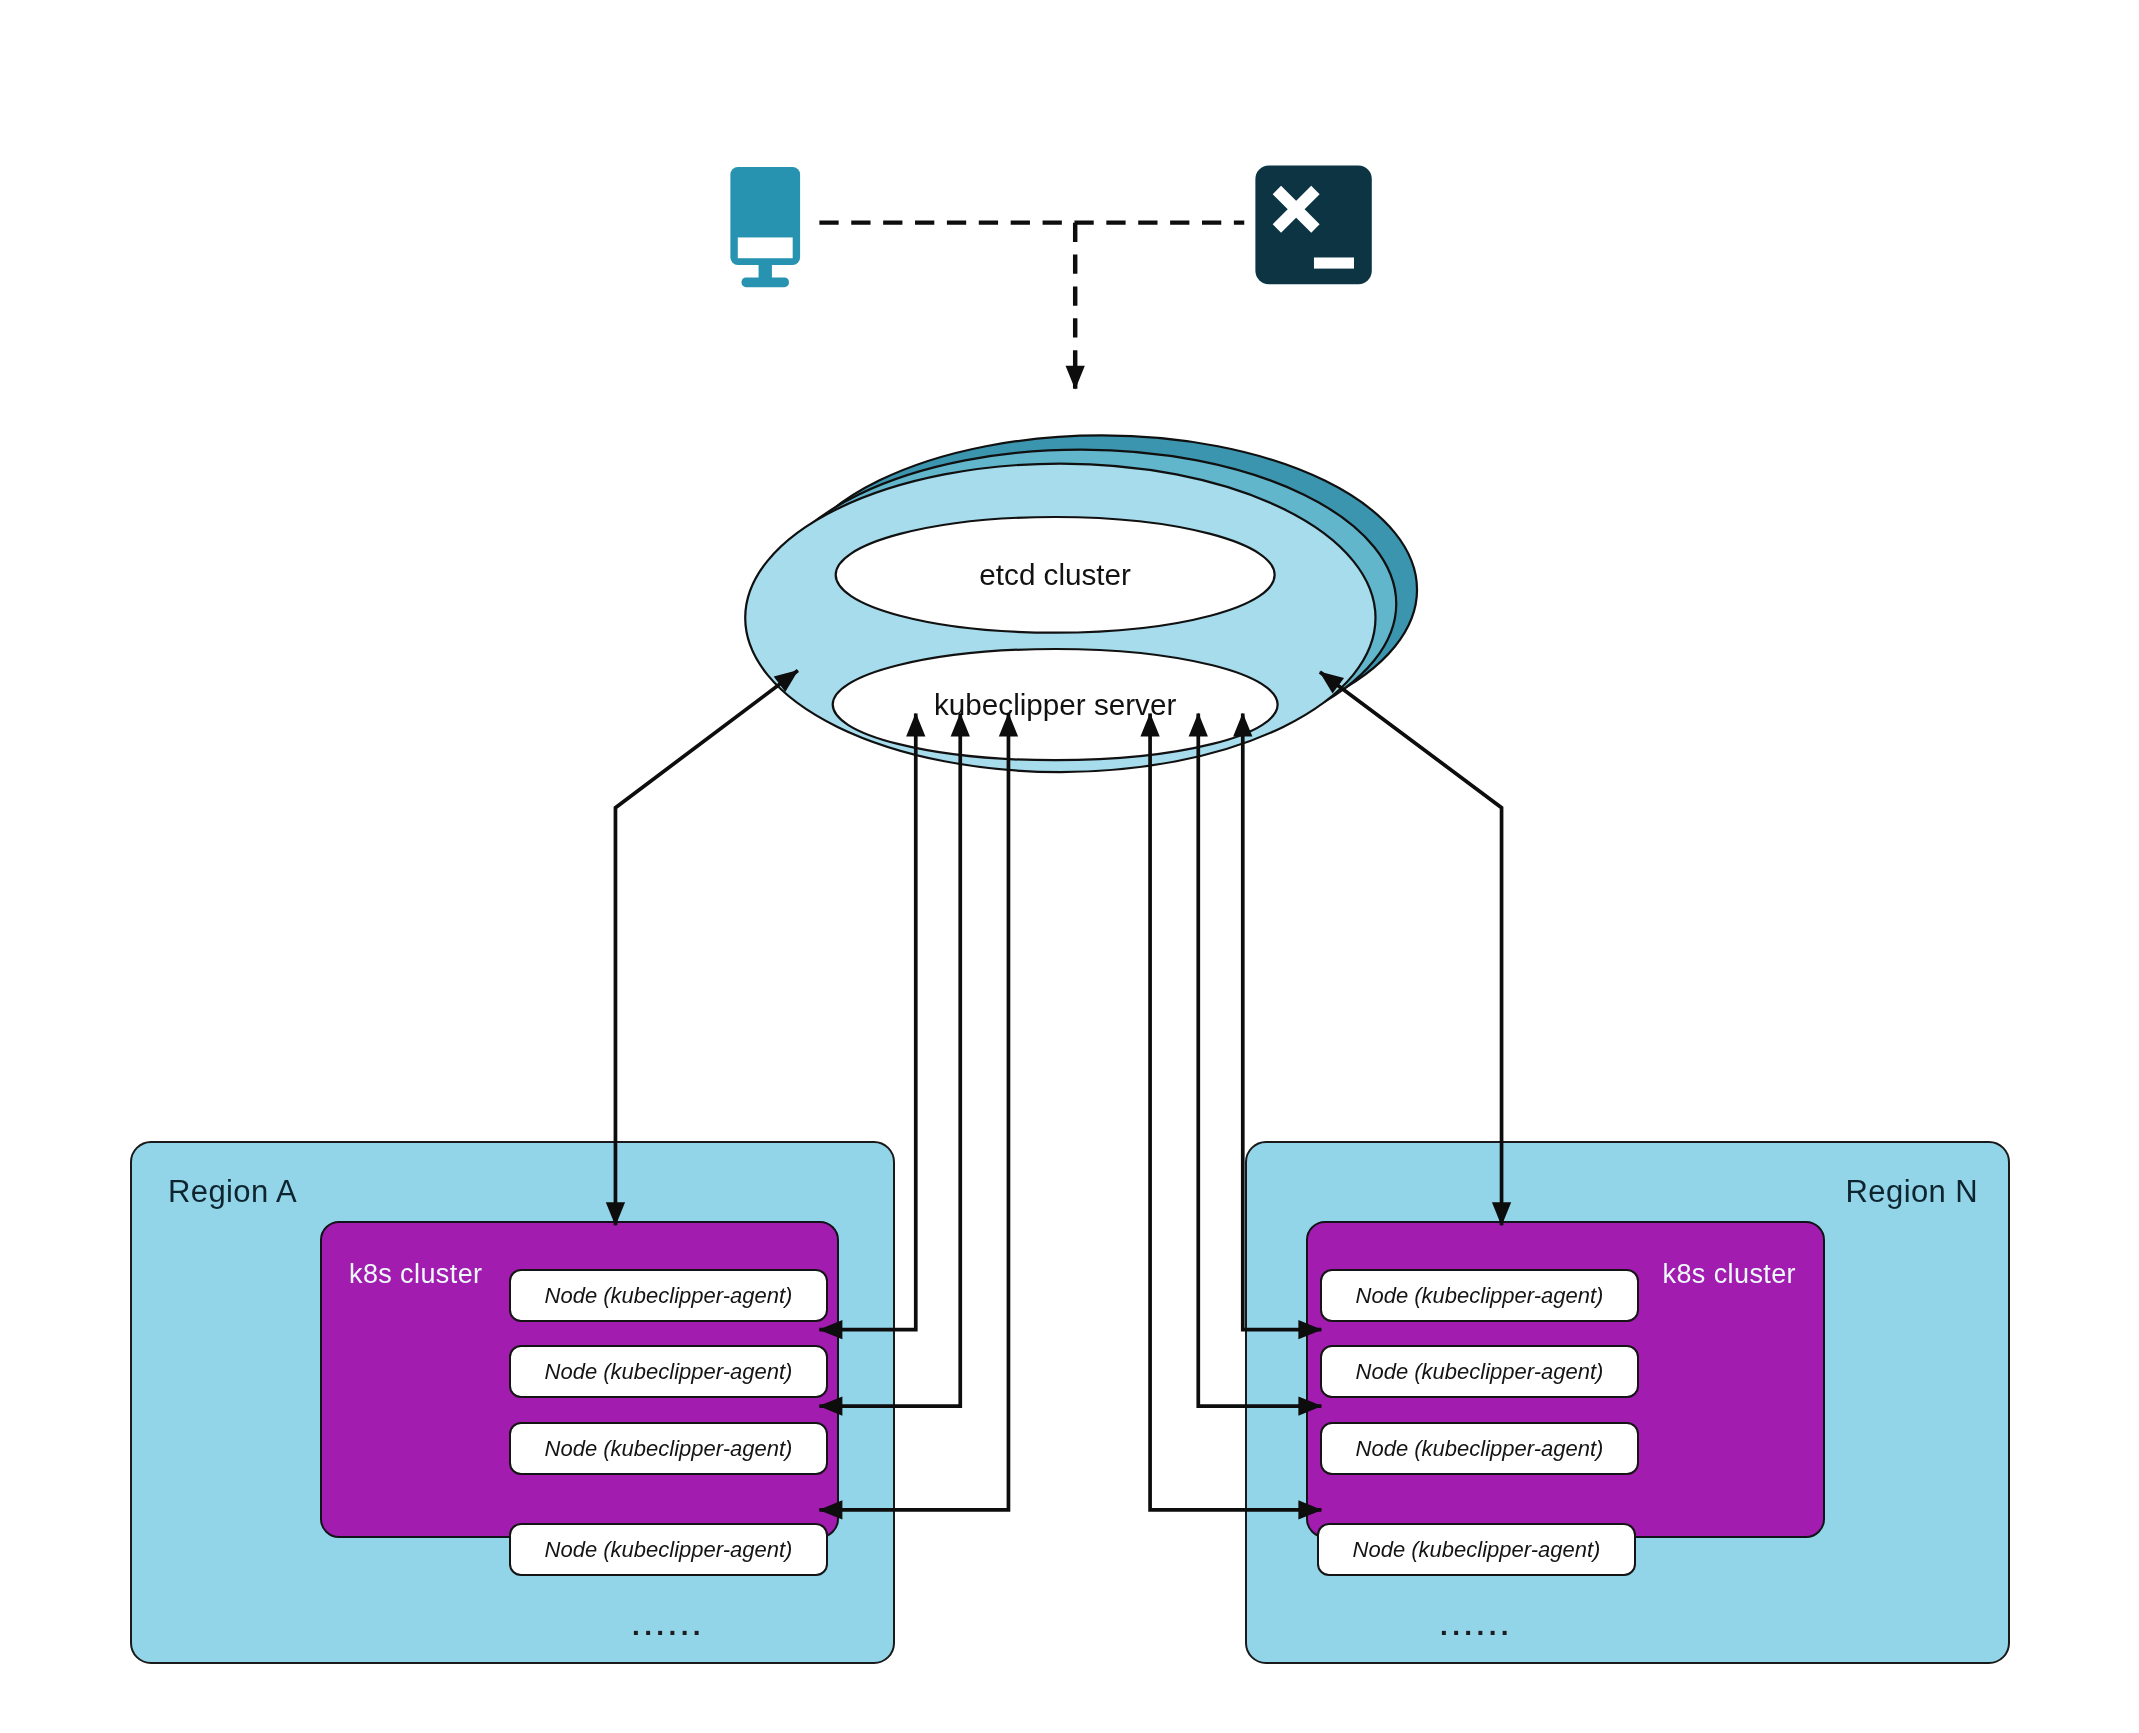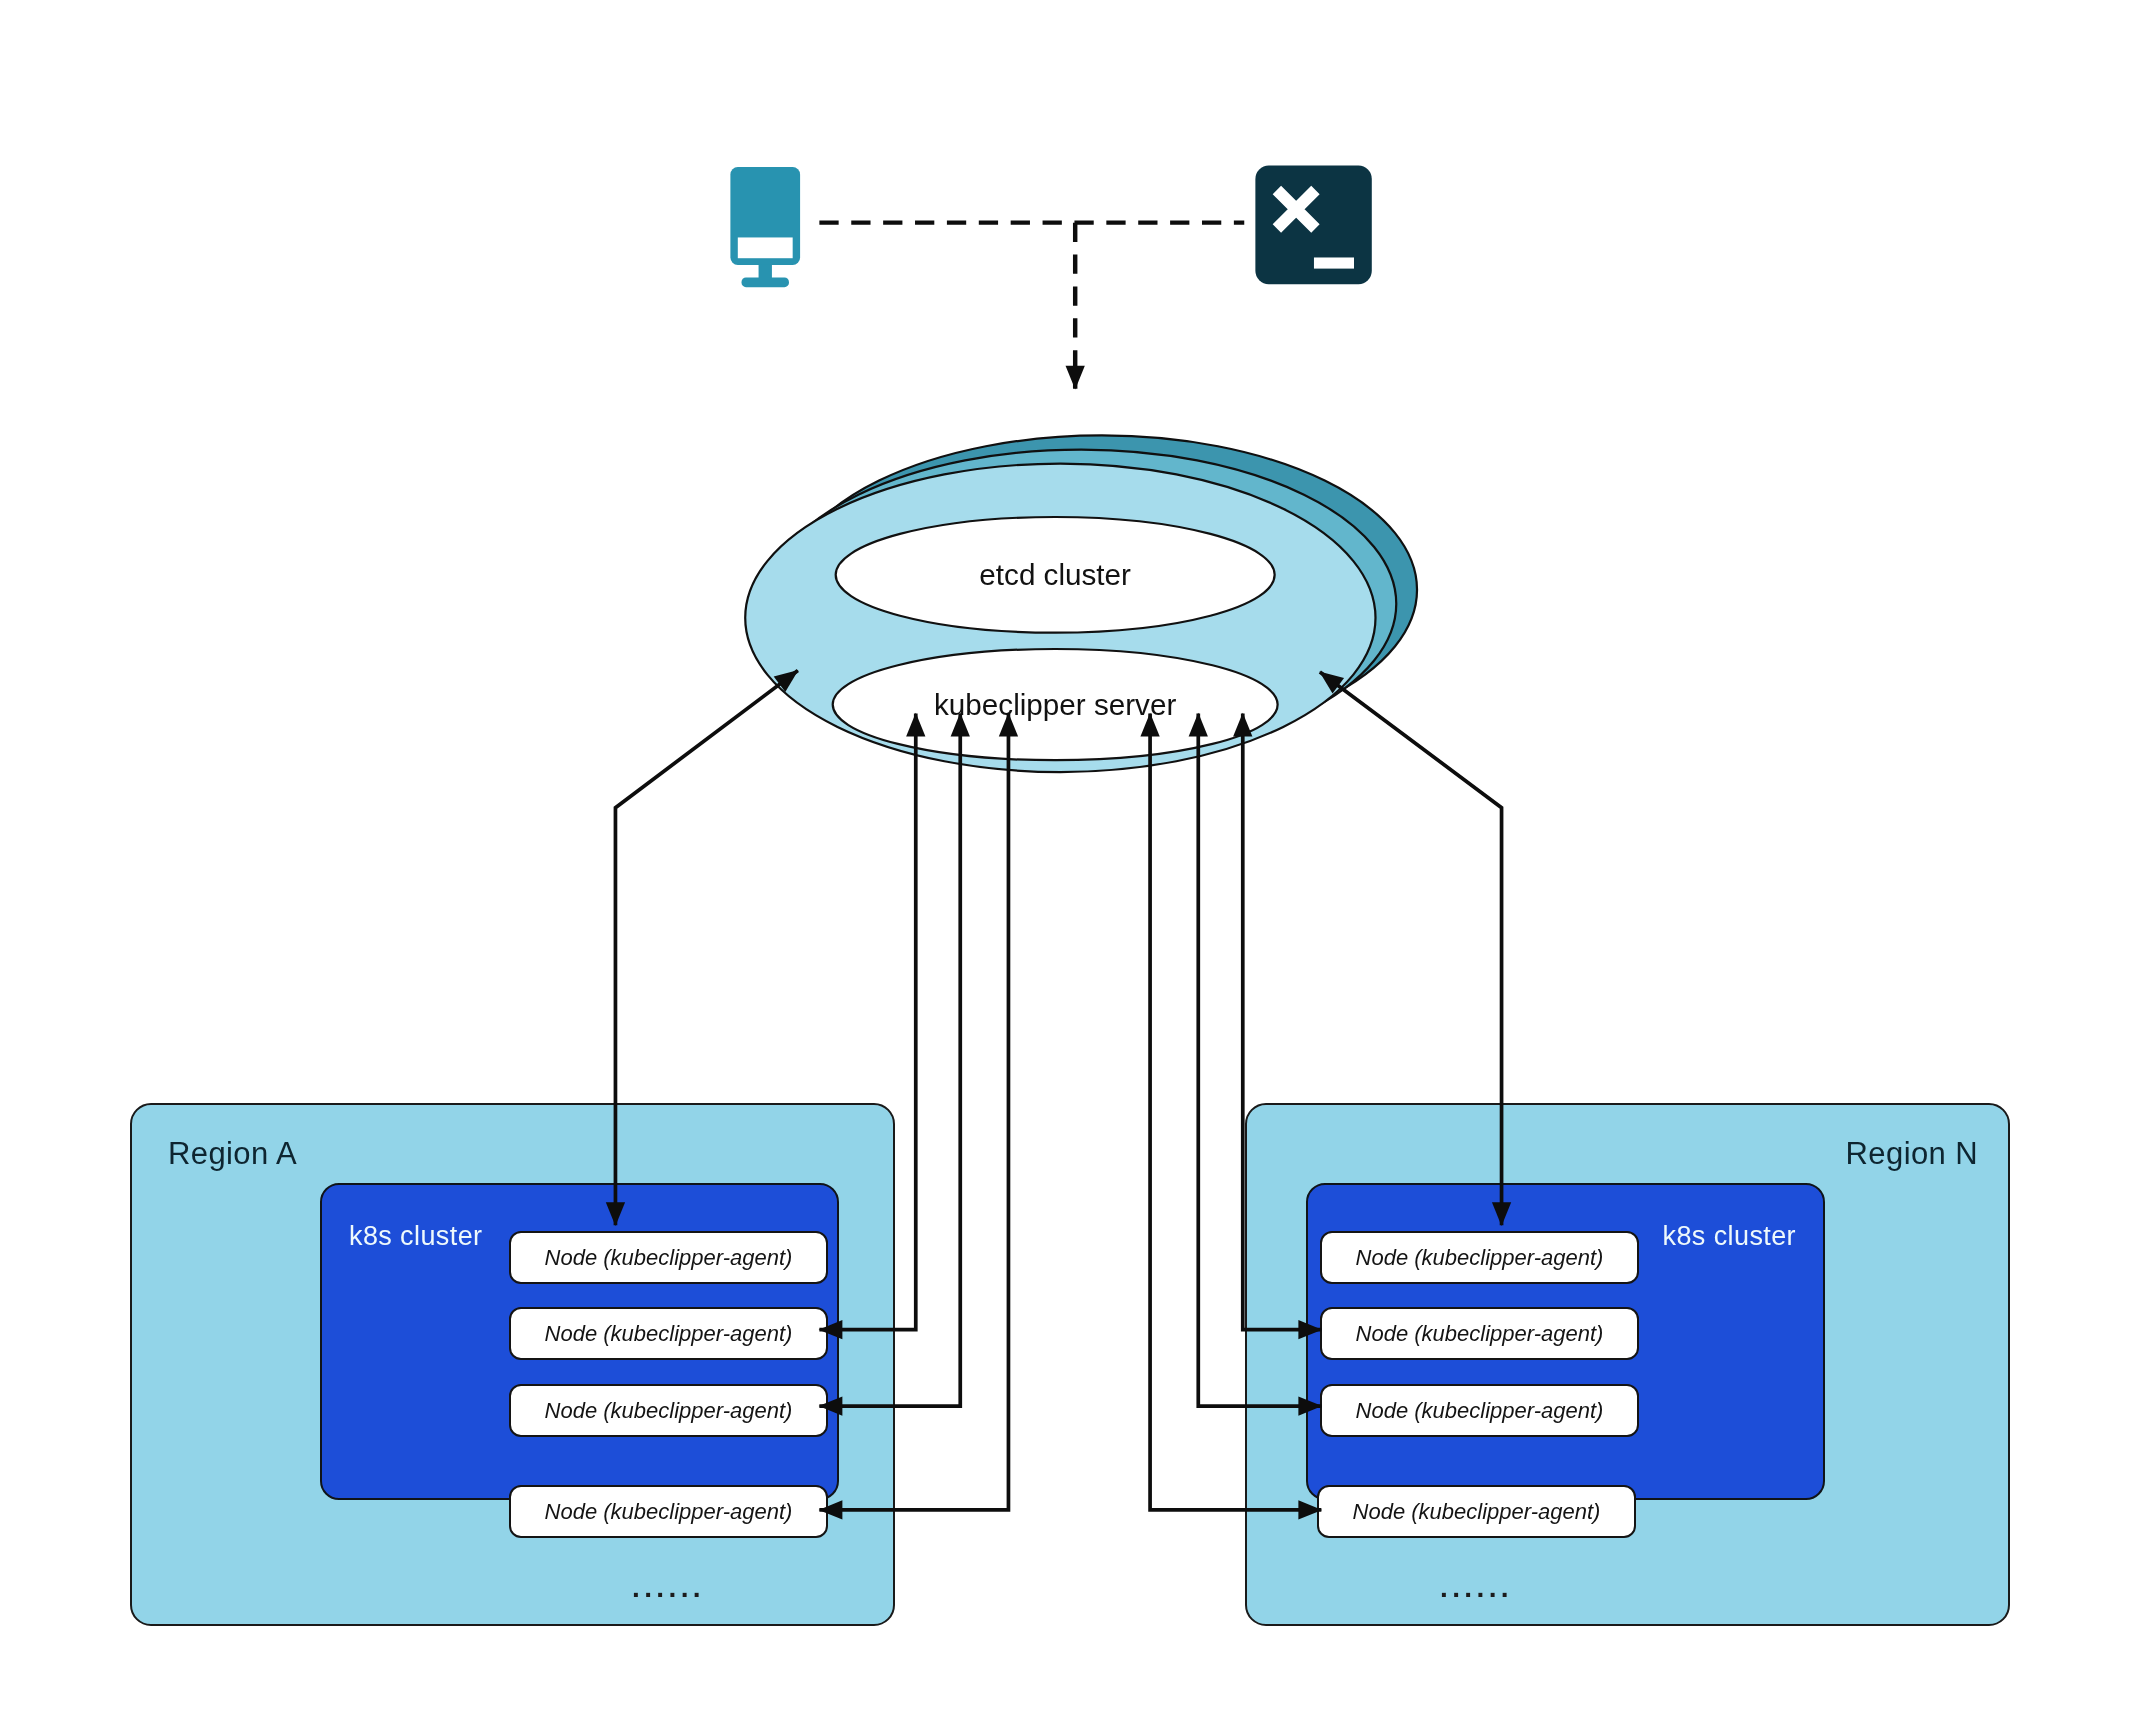--- a/index.html
+++ b/index.html
@@ -20,39 +20,40 @@
   }
   .region {
     position: absolute;
     width: 765px;
     height: 523px;
     background: #92d4e8;
     border: 2.2px solid #1a1a1a;
     border-radius: 21px;
     box-sizing: border-box;
     z-index: 1;
+    margin-top: 38px;
   }
   #region-a { left: 130px; top: 1103px; }
   #region-n { left: 1245px; top: 1103px; }
   .region-label {
     position: absolute;
     top: 31px;
     font-size: 31px;
     font-weight: 500;
     color: #0e2530;
     letter-spacing: 0.4px;
   }
   .region-label.left { left: 36px; }
   .region-label.right { right: 30px; text-align: right; }
   .k8s-box {
     position: absolute;
     top: 78px;
     width: 519px;
     height: 317px;
-    background: #1d4ed8;
+    background: #a21caf;
     border: 2.2px solid #101418;
     border-radius: 19px;
     box-sizing: border-box;
   }
   #k8s-a { left: 188px; }
   #k8s-n { left: 59px; }
   .k8s-label {
     position: absolute;
     top: 36px;
     font-size: 27px;

